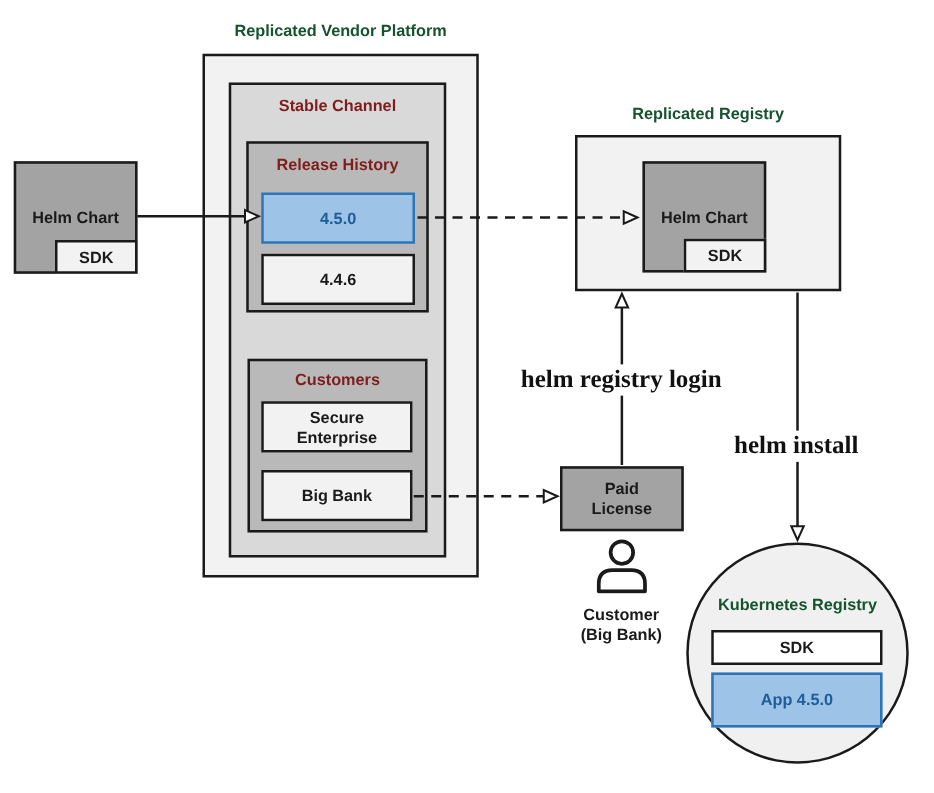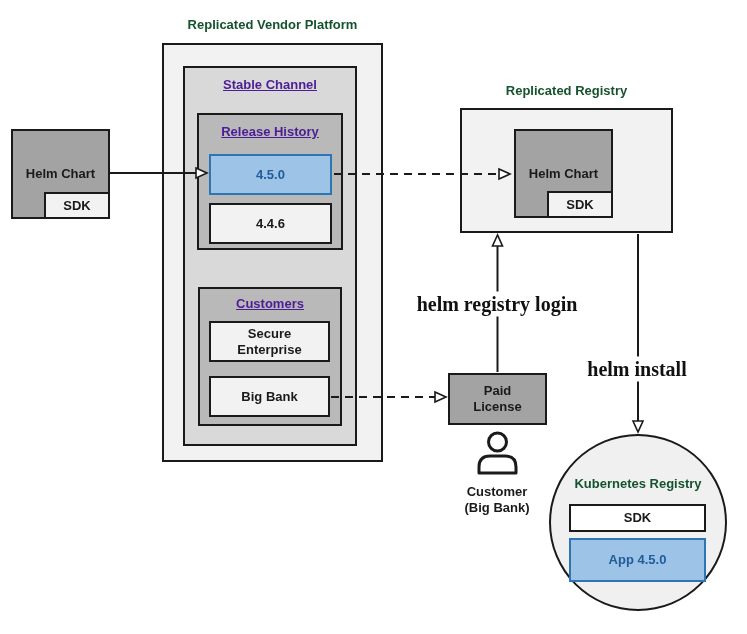--- a/index.html
+++ b/index.html
@@ -37,22 +37,21 @@
     align-items: center;
     justify-content: center;
   }
   .top-label {
     position: absolute;
     left: 0; right: 0;
     top: 9px;
     font-weight: bold;
     font-size: 13px;
     text-align: center;
-    color: #4c1d95;
-    text-decoration: underline;
+    color: #7f1d1d;
   }
   
   .fill-outer    { background: #f2f2f2; }
   .fill-mid      { background: #d9d9d9; }
   .fill-dark     { background: #b9b9b9; }
   .fill-item     { background: #f2f2f2; }
   .fill-chart    { background: #a3a3a3; }
   .fill-white    { background: #ffffff; }
   .fill-circle   { background: #f0f0f0; }
   .hl {
@@ -192,15 +191,15 @@
     </g>
 
     <g>
       <line x1="638" y1="234" x2="638" y2="421" stroke="#1a1a1a" stroke-width="2"></line>
       <path d="M 638 432 L 633 421 L 643 421 Z" fill="#ffffff" stroke="#1a1a1a" stroke-width="1.6"></path>
     </g>
   </svg>
 
   <div class="cmd" style="left:497px; top:304px;">helm registry login</div>
 
-  <div class="cmd" style="left:637px; top:357px;margin-top:12px;">helm install</div>
+  <div class="cmd" style="left:637px; top:357px;">helm install</div>
 
 </div>
 
 </body></html>

